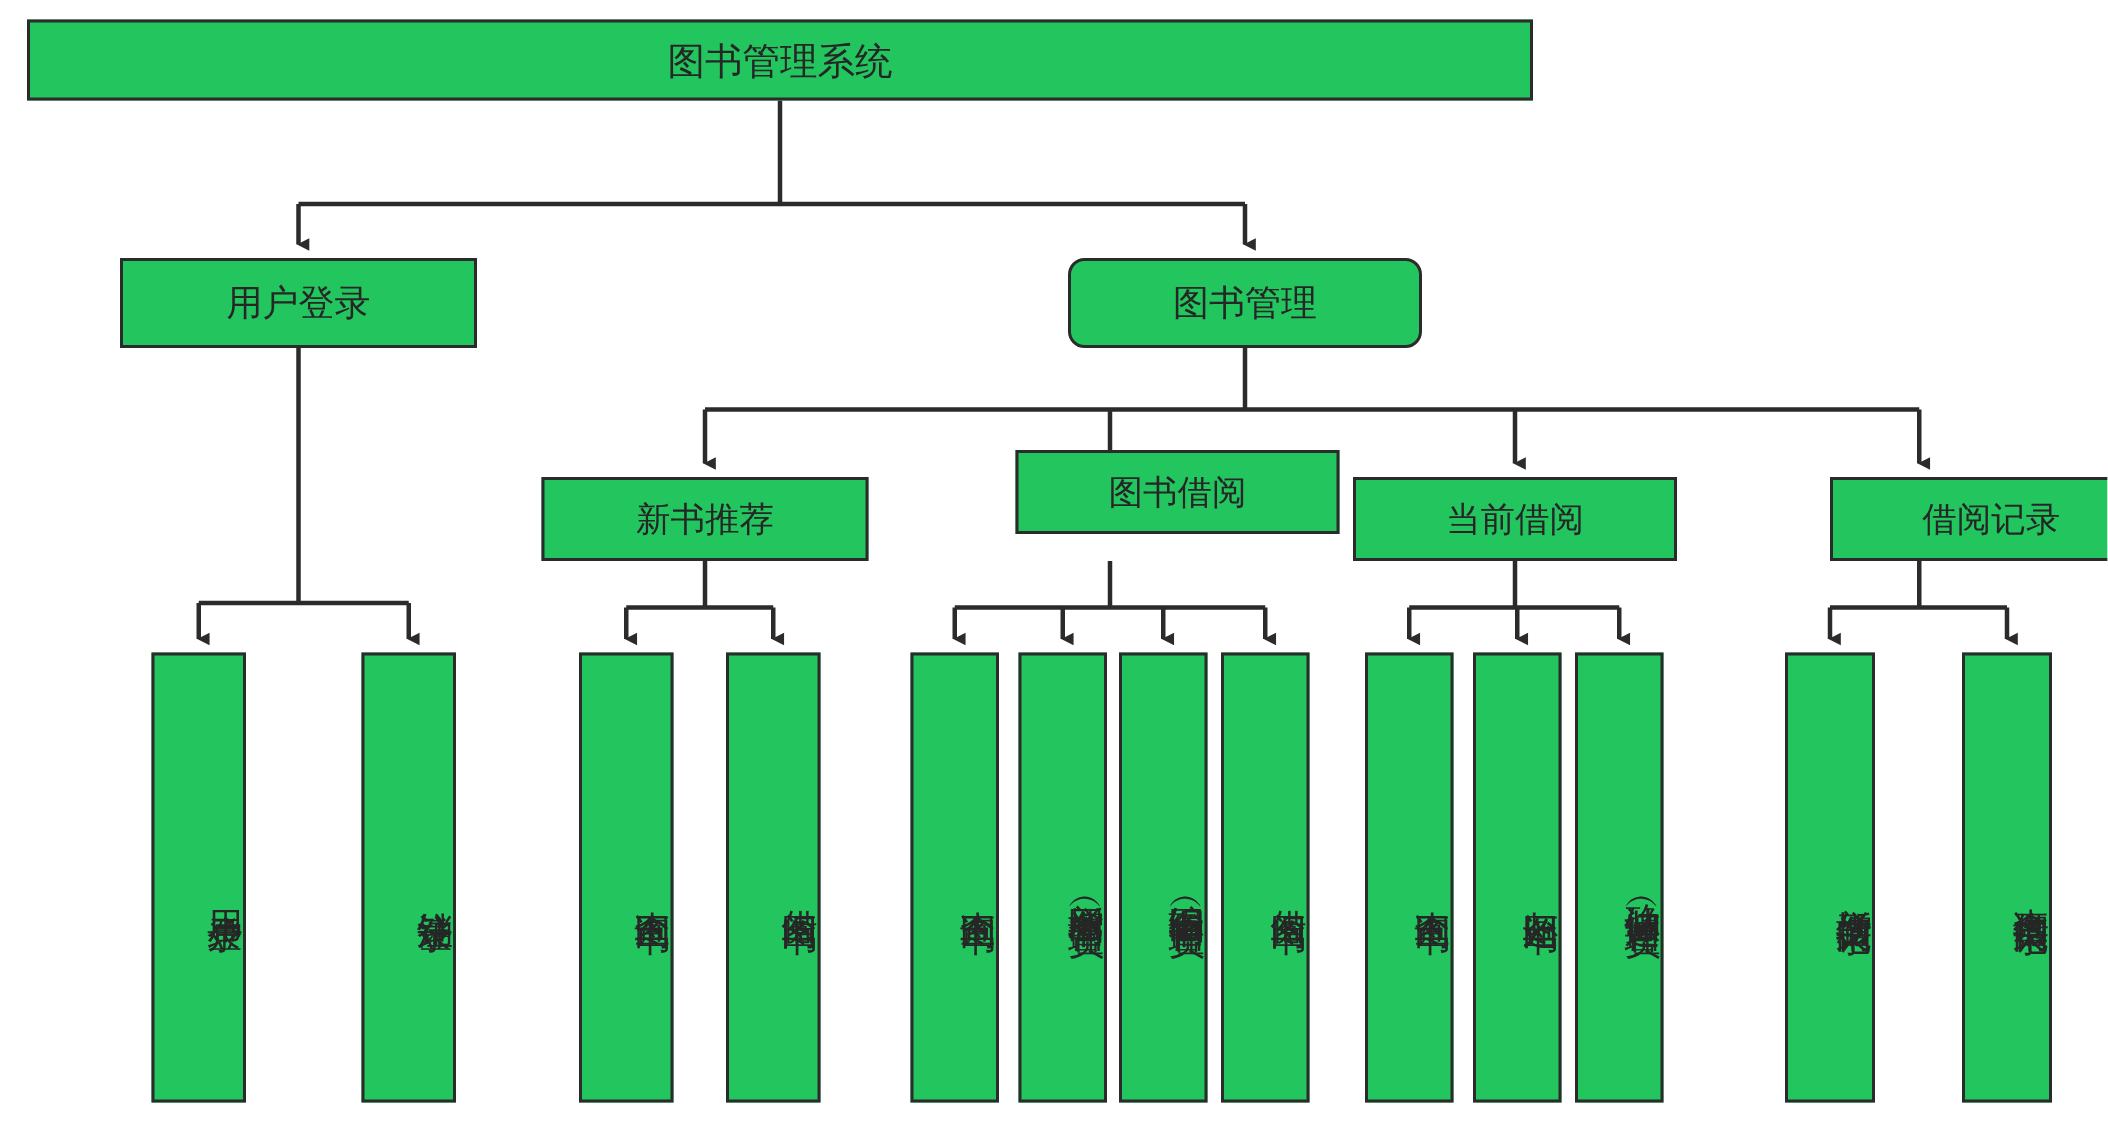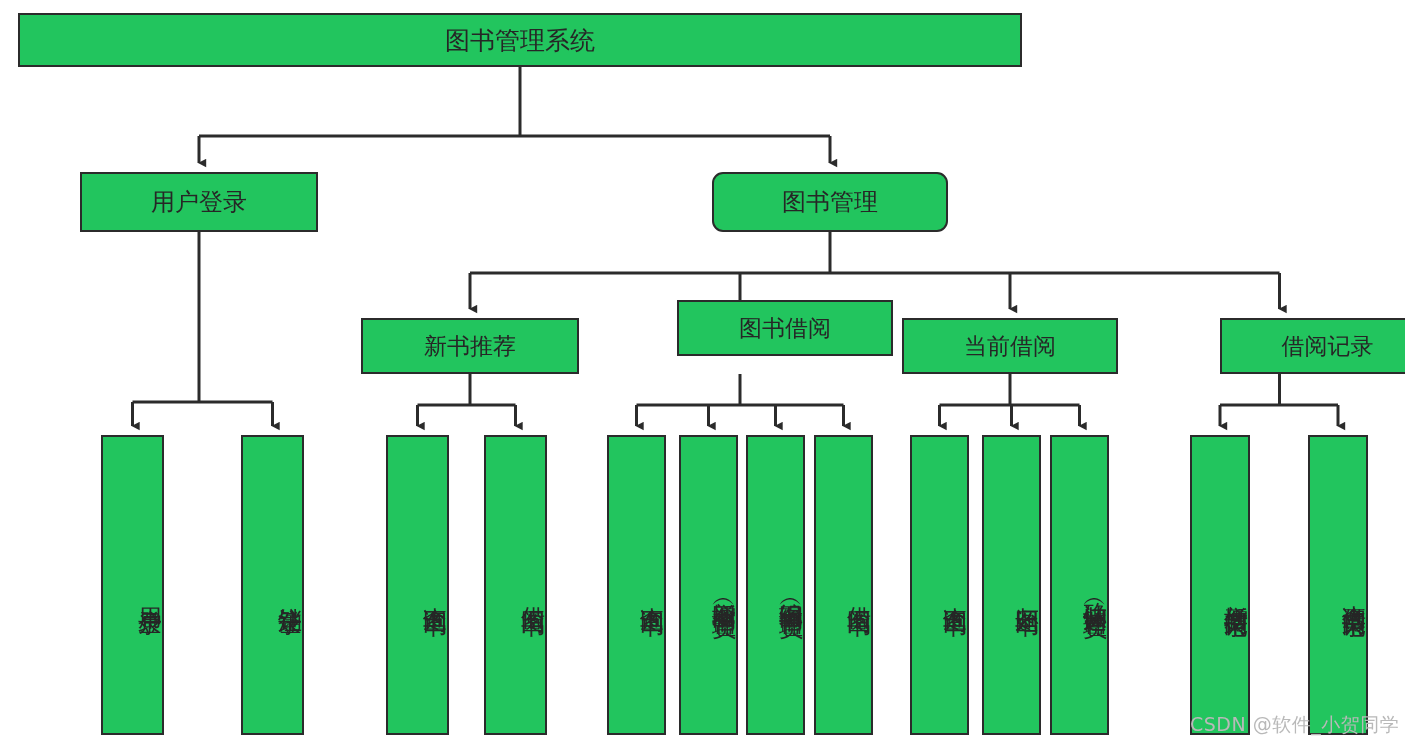--- a/index.html
+++ b/index.html
@@ -179,14 +179,13 @@
         <span class="node-label">确认归还（管理员）</span>
       </div>
       <div class="node level-3 leaf" style="left: 1190px; top: 435px; width: 60px; height: 300px;">
         <span class="node-label">新增借阅记录</span>
       </div>
       <div class="node level-3 leaf" style="left: 1308px; top: 435px; width: 60px; height: 300px;">
         <span class="node-label">查询借阅记录</span>
       </div>
     </div>
 
-  <div id="watermark" style="left: 1190px; top: 712px;">CSDN @软件_小贺同学</div>
 </div>
 
 </body></html>

